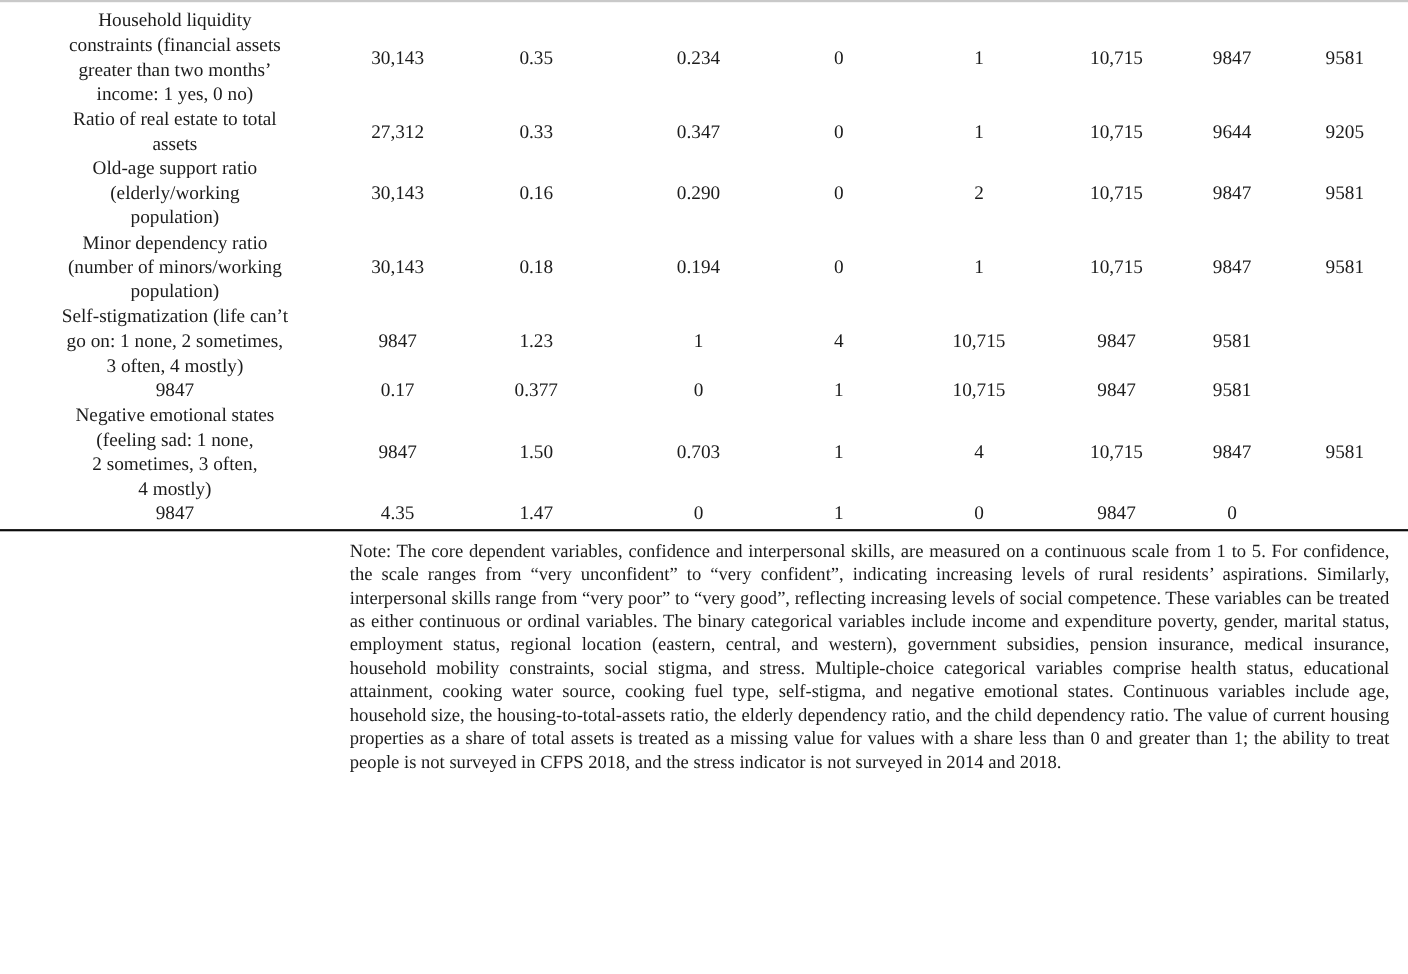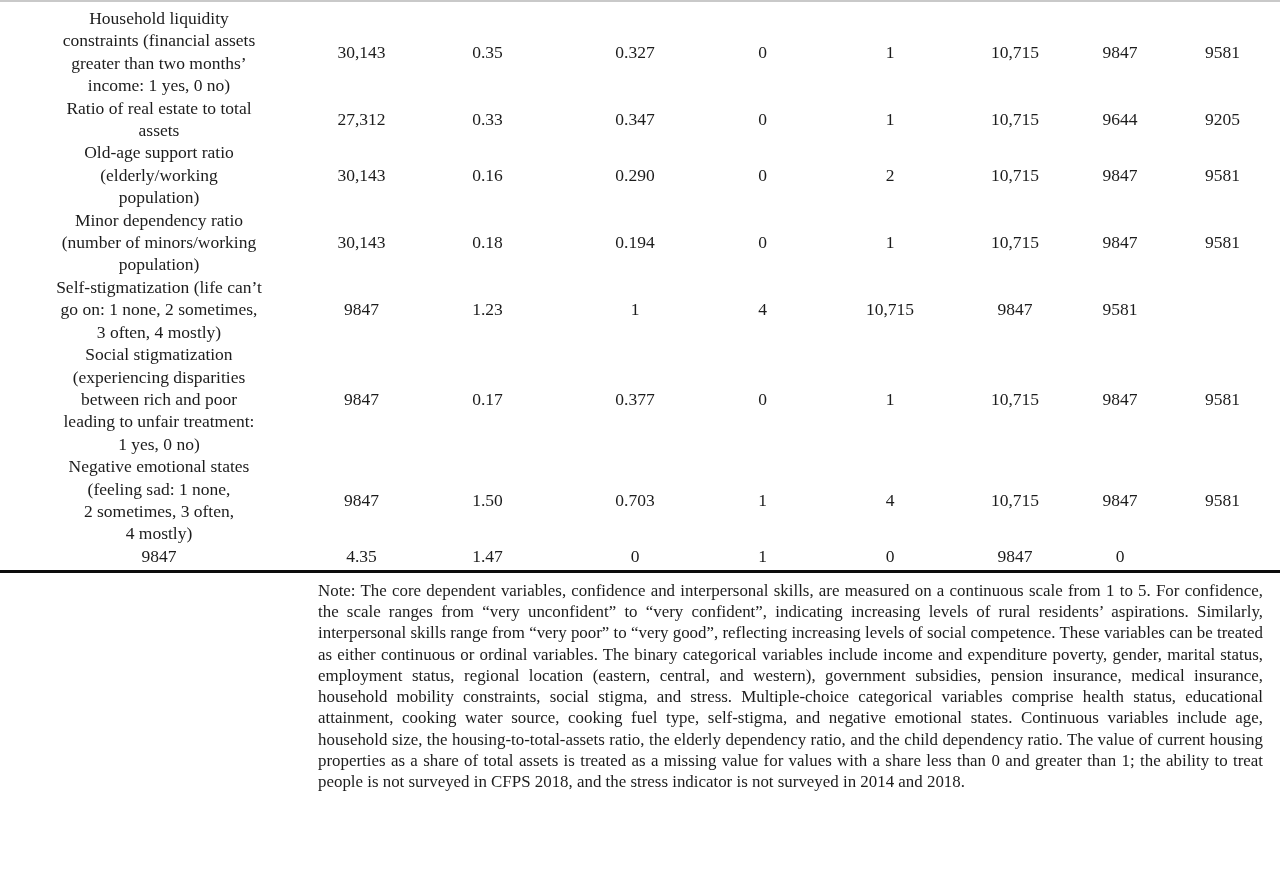--- a/index.html
+++ b/index.html
@@ -60,21 +60,21 @@
 
 <div class="stats-table">
 
   <div class="trow">
     <div class="cell var">Household liquidity
 constraints (financial assets
 greater than two months’
 income: 1 yes, 0 no)</div>
     <div class="cell">30,143</div>
     <div class="cell">0.35</div>
-    <div class="cell">0.327</div>
+    <div class="cell">0.234</div>
     <div class="cell">0</div>
     <div class="cell">1</div>
     <div class="cell">10,715</div>
     <div class="cell">9847</div>
     <div class="cell">9581</div>
   </div>
 
   <div class="trow">
     <div class="cell var">Ratio of real estate to total
 assets</div>
@@ -123,25 +123,20 @@
     <div class="cell">9847</div>
     <div class="cell">1.23</div>
     <div class="cell">1</div>
     <div class="cell">4</div>
     <div class="cell">10,715</div>
     <div class="cell">9847</div>
     <div class="cell">9581</div>
   </div>
 
   <div class="trow">
-    <div class="cell var">Social stigmatization
-(experiencing disparities
-between rich and poor
-leading to unfair treatment:
-1 yes, 0 no)</div>
     <div class="cell">9847</div>
     <div class="cell">0.17</div>
     <div class="cell">0.377</div>
     <div class="cell">0</div>
     <div class="cell">1</div>
     <div class="cell">10,715</div>
     <div class="cell">9847</div>
     <div class="cell">9581</div>
   </div>
 

